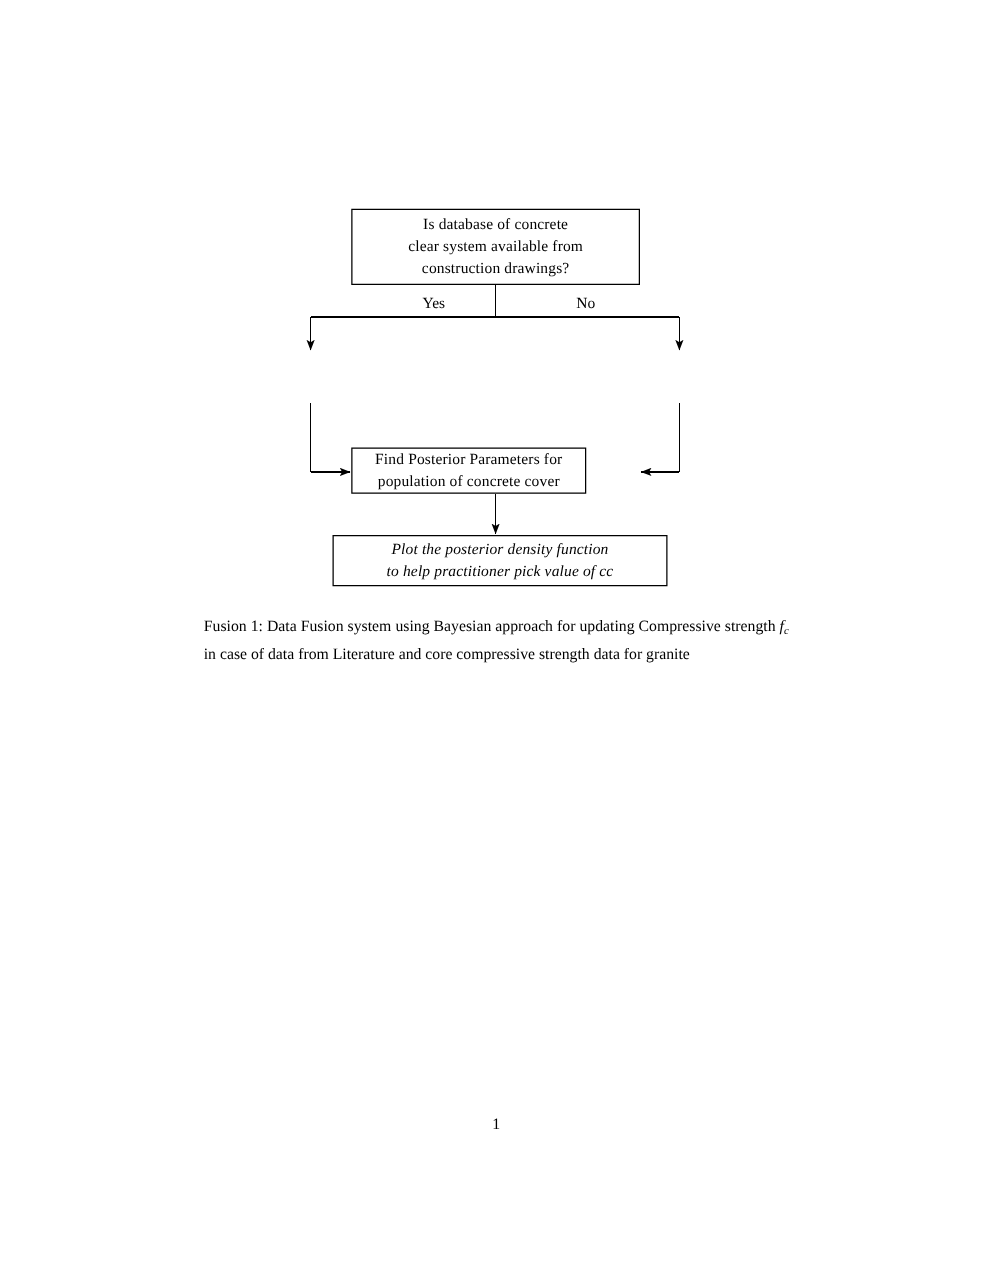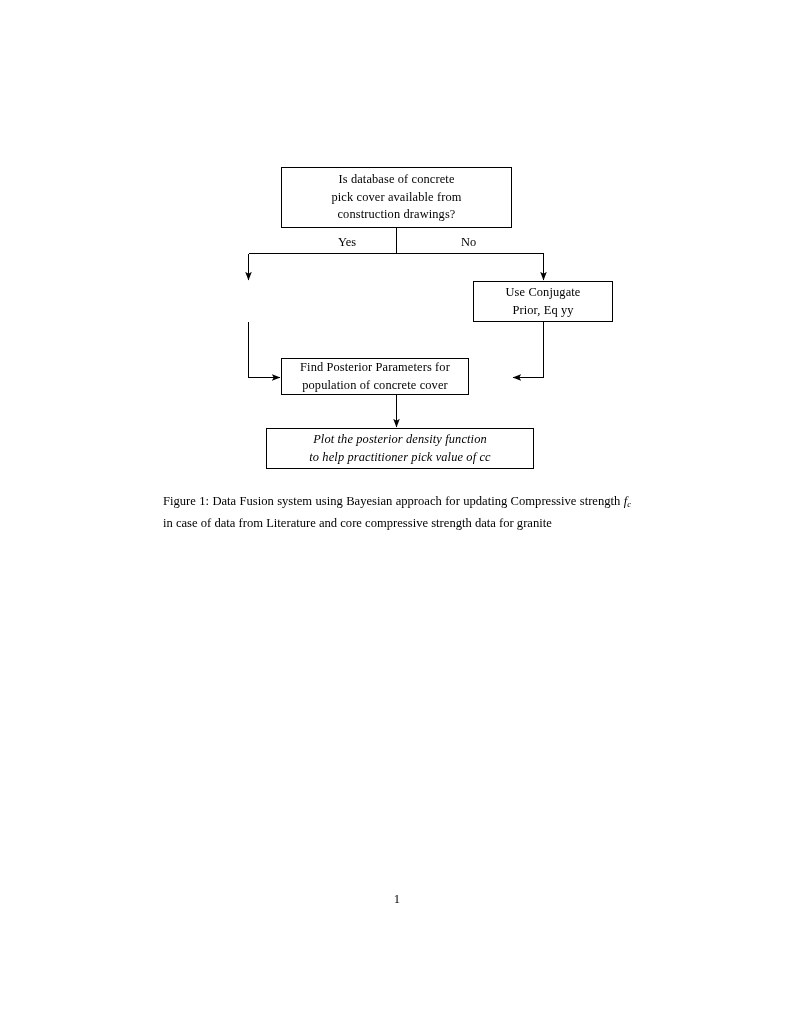--- a/index.html
+++ b/index.html
@@ -155,39 +155,35 @@
 
       <line x1="543.5" y1="322" x2="543.5" y2="377.5"></line>
       <line x1="543.5" y1="377.5" x2="513" y2="377.5" marker-end="url(#arrowhead)"></line>
 
       <line x1="396.5" y1="395" x2="396.5" y2="427" marker-end="url(#arrowhead)"></line>
     </g>
   </svg>
 
   <div class="node" id="node-decision">
     <span class="ln">Is database of concrete</span>
-    <span class="ln">pick cover available from</span>
+    <span class="ln">clear system available from</span>
     <span class="ln">construction drawings?</span>
   </div>
 
 
-  <div class="node" id="node-conjugate">
-    <span class="ln">Use Conjugate</span>
-    <span class="ln">Prior, Eq yy</span>
-  </div>
 
   <div class="node" id="node-posterior">
     <span class="ln">Find Posterior Parameters for</span>
     <span class="ln">population of concrete cover</span>
   </div>
 
   <div class="node" id="node-plot">
     <span class="ln">Plot the posterior density function</span>
     <span class="ln">to help practitioner pick value of cc</span>
   </div>
 
   <div class="edge-label" id="label-yes">Yes</div>
   <div class="edge-label" id="label-no">No</div>
 </div>
 
-<div id="caption"><span>Figure 1:</span><span> Data Fusion system using Bayesian approach for updating Compressive strength </span><span class="mathit">f</span><span class="sub">c</span><span> in case of data from Literature and core compressive strength data for granite</span></div>
+<div id="caption"><span>Fusion 1:</span><span> Data Fusion system using Bayesian approach for updating Compressive strength </span><span class="mathit">f</span><span class="sub">c</span><span> in case of data from Literature and core compressive strength data for granite</span></div>
 
 <div id="page-number">1</div>
 
 </body></html>

